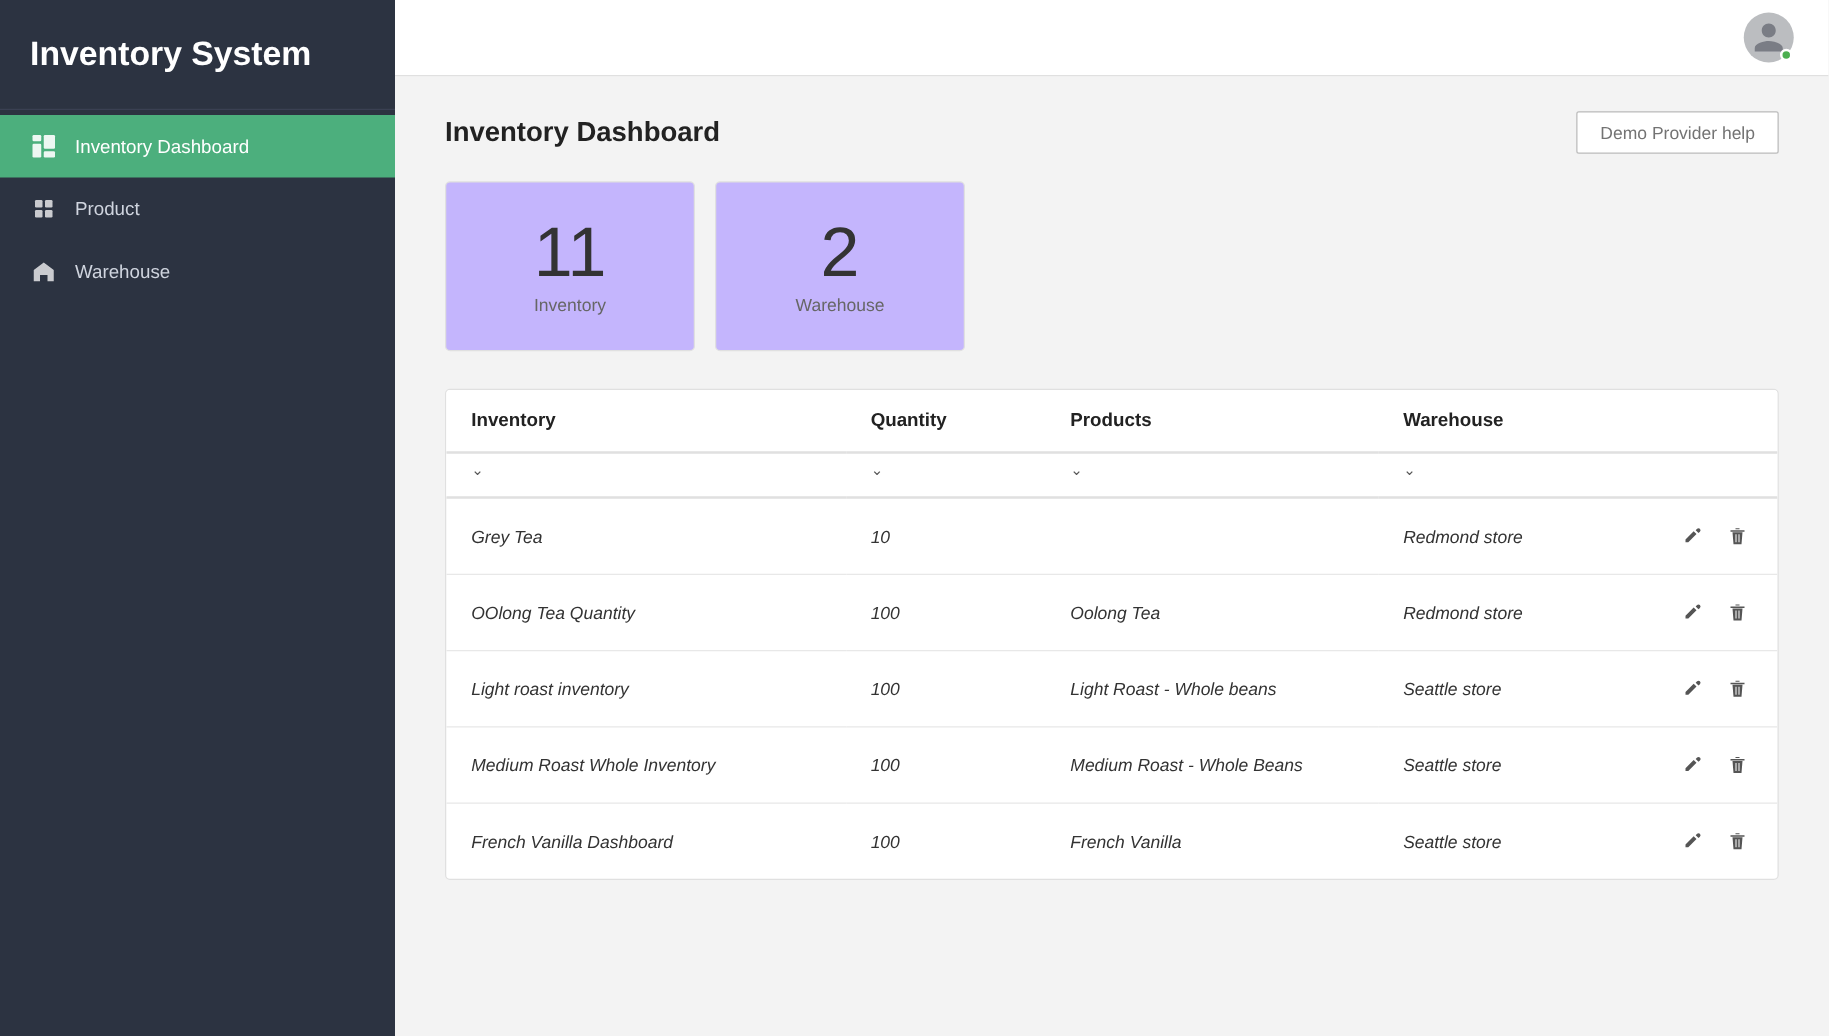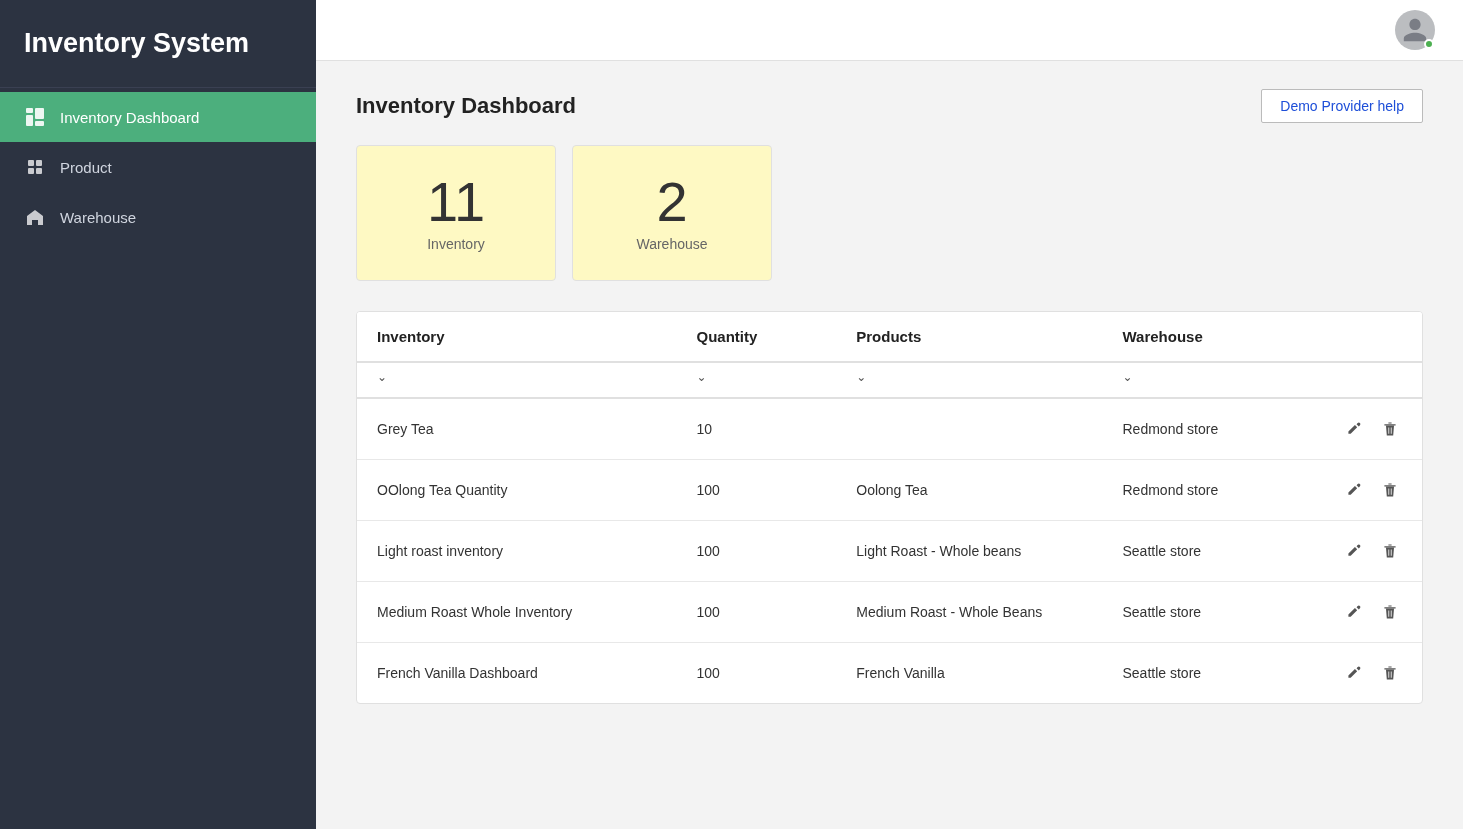--- a/index.html
+++ b/index.html
@@ -133,33 +133,33 @@
       font-weight: 600;
       color: #222;
     }
 
     .help-button {
       border: 1px solid #bbb;
       background: #fff;
       padding: 8px 18px;
       font-size: 14px;
       cursor: pointer;
-      color: #1d4ed8;
+      color: #737373;
       border-radius: 2px;
     }
 
     
     .stats-row {
       display: flex;
       gap: 16px;
       margin-bottom: 30px;
     }
 
     .stat-card {
-      background: #fef9c3;
+      background: #c4b5fd;
       border: 1px solid #e0e0e0;
       border-radius: 4px;
       padding: 28px 40px;
       min-width: 200px;
       display: flex;
       flex-direction: column;
       align-items: center;
       gap: 6px;
     }
 
@@ -196,20 +196,21 @@
     thead th {
       padding: 16px 20px;
       text-align: left;
       font-size: 15px;
       font-weight: 700;
       color: #222;
     }
 
     tbody tr {
       border-bottom: 1px solid #e8e8e8;
+      font-style: italic;
     }
 
     tbody tr:last-child {
       border-bottom: none;
     }
 
     tbody td {
       padding: 18px 20px;
       font-size: 14px;
       color: #333;

